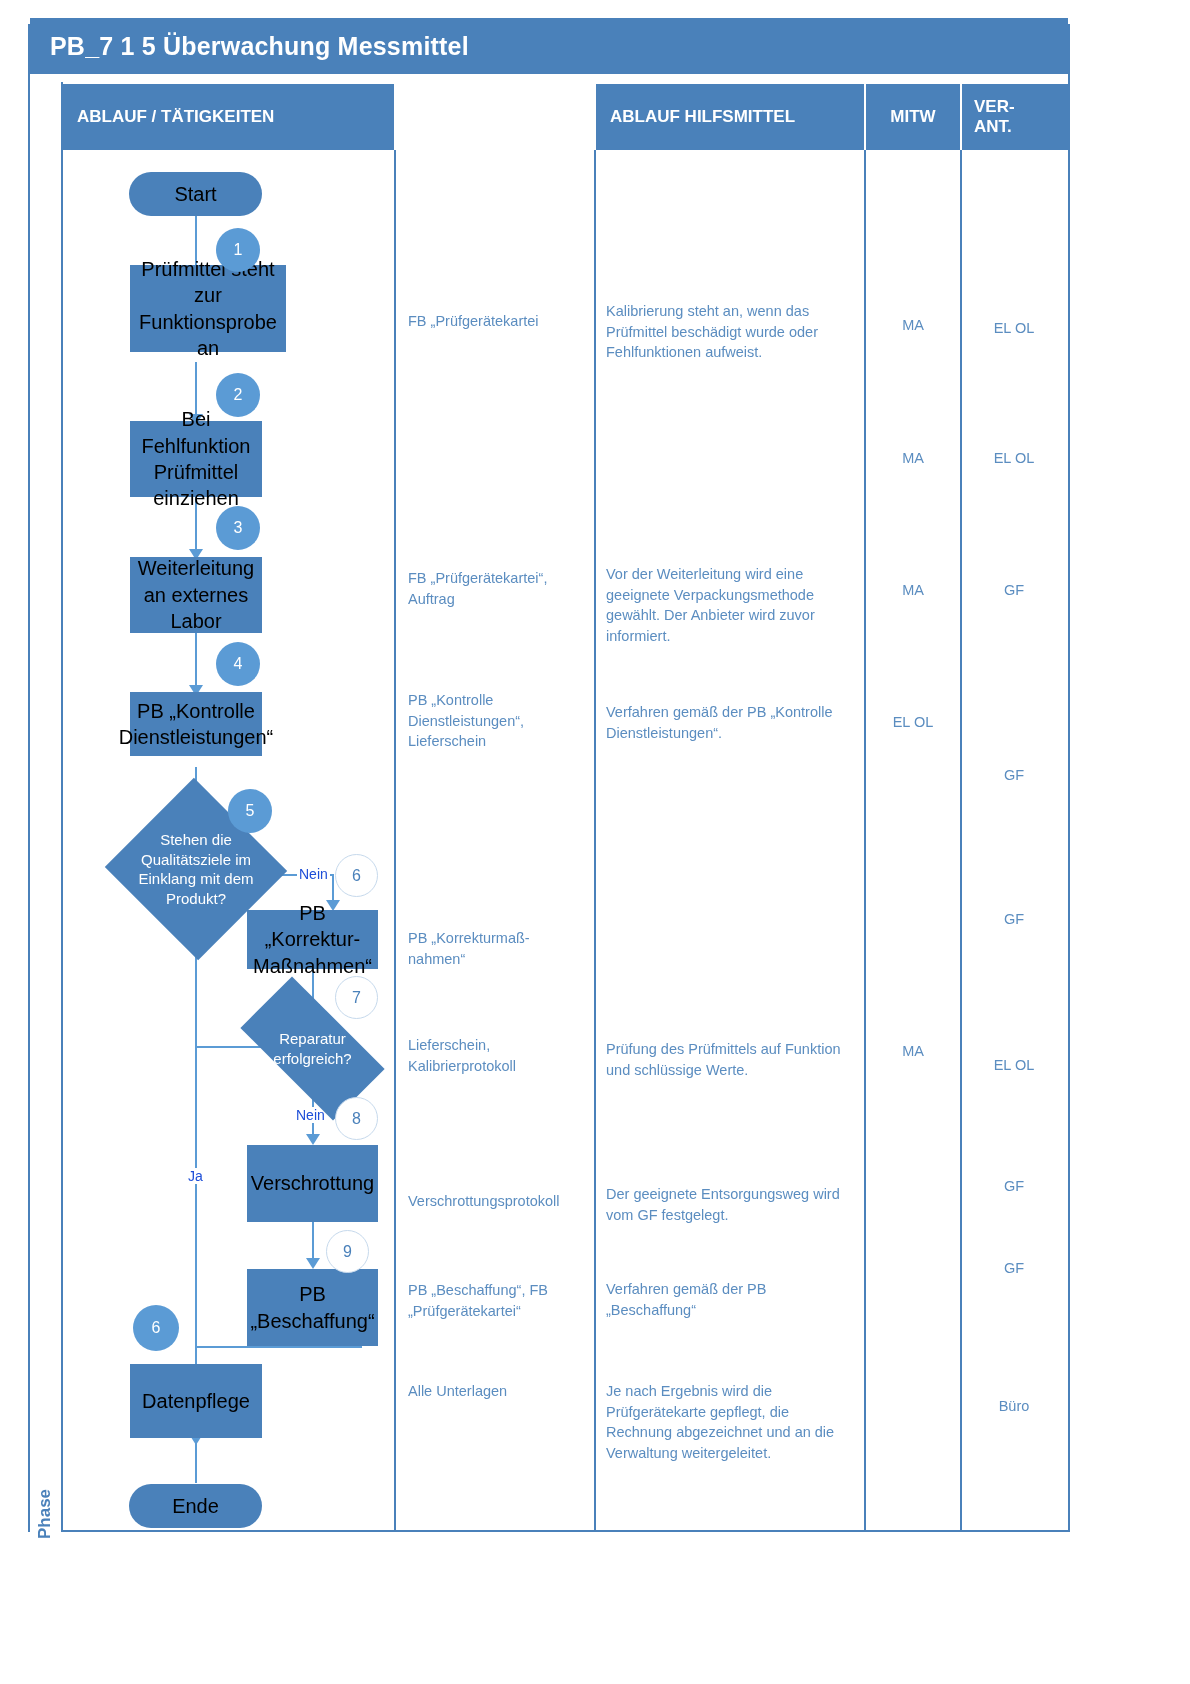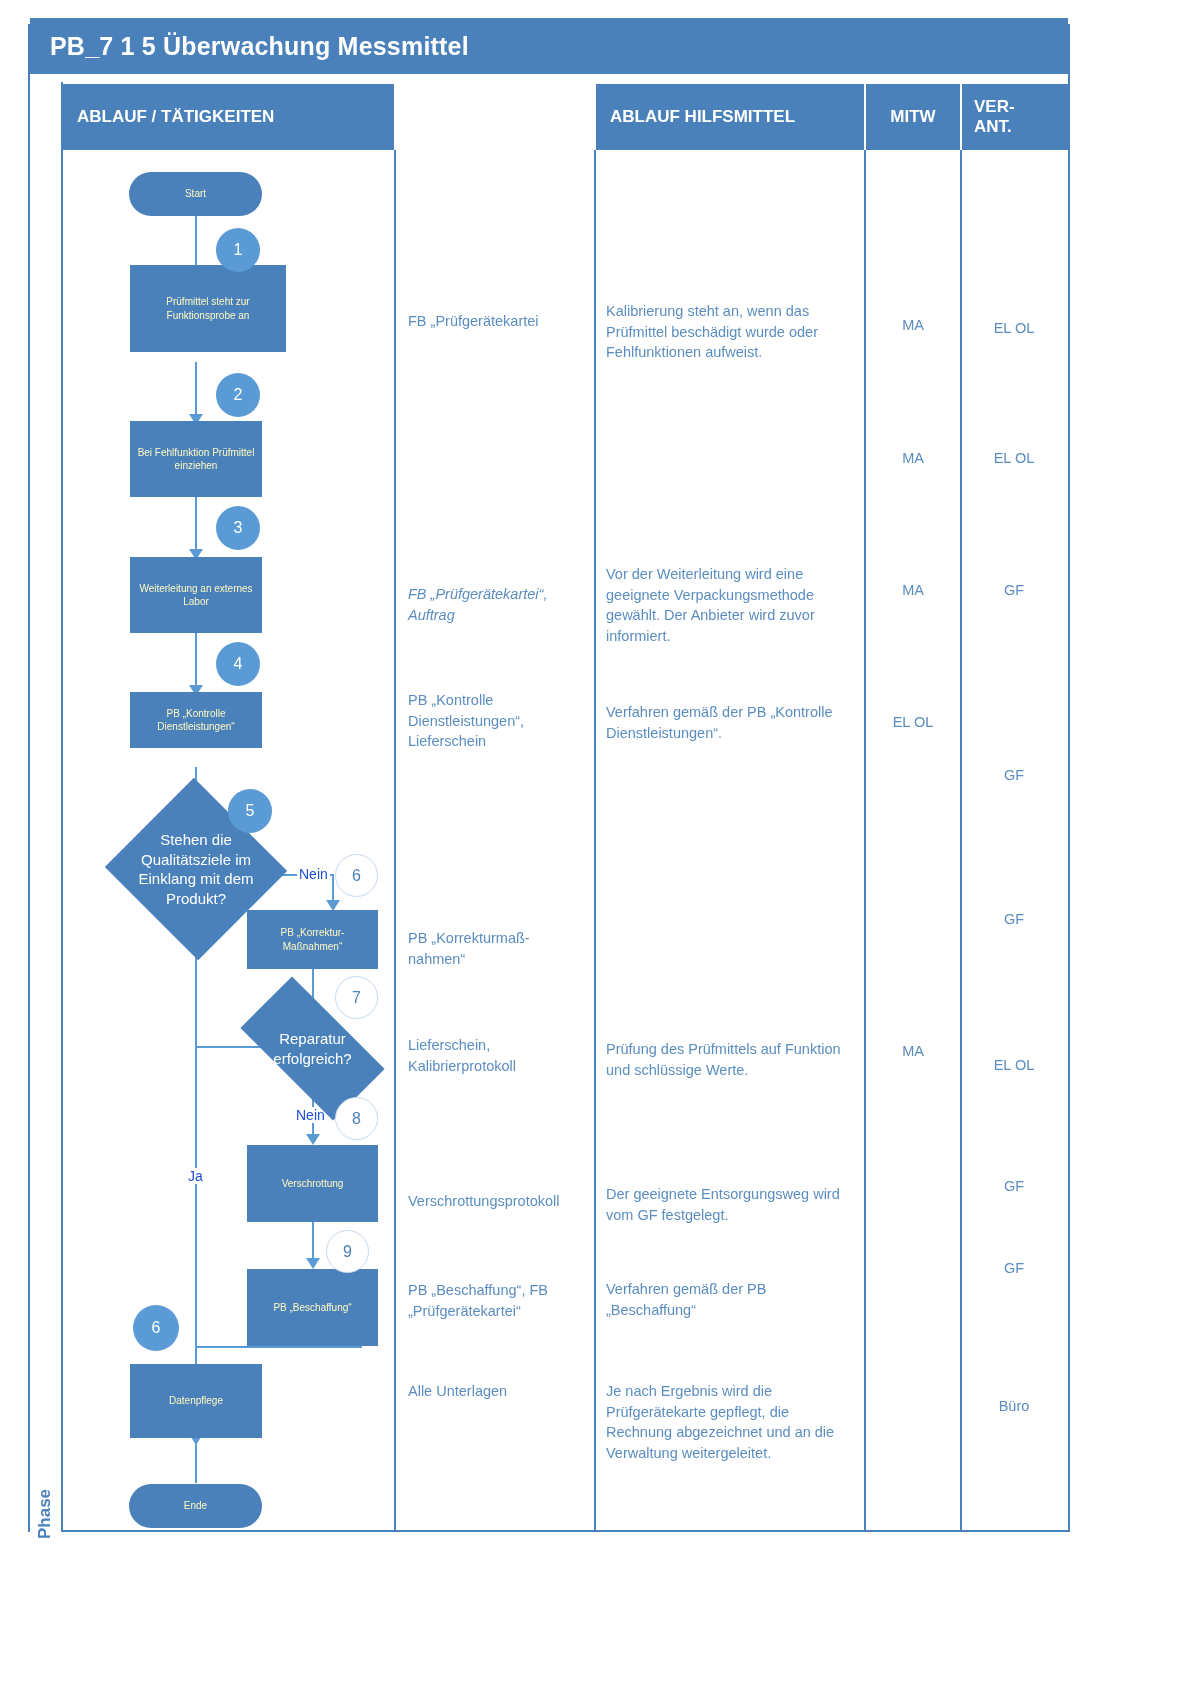--- a/index.html
+++ b/index.html
@@ -83,26 +83,26 @@
     width:2px;
     background:#4a81ba;
     top:150px;
     height:1382px;
   }
 
   
   .node{
     position:absolute;
     background:#4a81ba;
-    color:#fef9c3;
+    color:#000000;
     display:flex;
     align-items:center;
     justify-content:center;
     text-align:center;
-    font-size:10px;
+    font-size:20px;
     line-height:1.32;
     box-sizing:border-box;
     padding:18px 6px;
   }
   .terminator{border-radius:26px;}
 
   .diamond{
     position:absolute;
     color:#ffffff;
     font-size:15px;
@@ -236,21 +236,21 @@
   <div class="vline" style="left:195px; top:1437px; height:46px;"></div>
 
   <div class="node terminator" style="left:129px; top:172px; width:133px; height:44px;">Start</div>
 
   <div class="node" style="left:130px; top:265px; width:156px; height:87px;">Prüfmittel steht zur Funktionsprobe an</div>
 
   <div class="node" style="left:130px; top:421px; width:132px; height:76px;">Bei Fehlfunktion Prüfmittel einziehen</div>
 
   <div class="node" style="left:130px; top:557px; width:132px; height:76px;">Weiterleitung an externes Labor</div>
 
-  <div class="node" style="left:130px; top:692px; width:132px; height:56px;">PB „Kontrolle Dienstleistungen“</div>
+  <div class="node" style="left:130px; top:692px; width:132px; height:64px;">PB „Kontrolle Dienstleistungen“</div>
 
   <div class="diamond" style="left:130px; top:806px; width:132px; height:126px;">
     <div class="dshape"></div>
     <div class="dtext">Stehen die Qualitätsziele im Einklang mit dem Produkt?</div>
   </div>
 
   <div class="node" style="left:247px; top:910px; width:131px; height:59px;">PB „Korrektur-Maßnahmen“</div>
 
   <div class="diamond" style="left:247px; top:1012px; width:131px; height:73px;">
     <div class="dshape"></div>
@@ -270,21 +270,21 @@
   <div class="stepnum filled" style="left:216px; top:506px; width:44px; height:44px;">3</div>
   <div class="stepnum filled" style="left:216px; top:642px; width:44px; height:44px;">4</div>
   <div class="stepnum filled" style="left:228px; top:789px; width:44px; height:44px;">5</div>
   <div class="stepnum hollow" style="left:335px; top:854px; width:43px; height:43px;">6</div>
   <div class="stepnum hollow" style="left:335px; top:976px; width:43px; height:43px;">7</div>
   <div class="stepnum hollow" style="left:335px; top:1097px; width:43px; height:43px;">8</div>
   <div class="stepnum hollow" style="left:326px; top:1230px; width:43px; height:43px;">9</div>
   <div class="stepnum filled" style="left:133px; top:1305px; width:46px; height:46px;">6</div>
 
   <div class="celltext" style="left:408px; top:311px; width:176px;">FB „Prüfgerätekartei</div>
-  <div class="celltext" style="left:408px; top:584px; width:176px;font-style:italic;">FB „Prüfgerätekartei“, Auftrag</div>
+  <div class="celltext" style="left:408px; top:568px; width:176px;">FB „Prüfgerätekartei“, Auftrag</div>
   <div class="celltext" style="left:408px; top:690px; width:176px;">PB „Kontrolle Dienstleistungen“, Lieferschein</div>
   <div class="celltext" style="left:408px; top:928px; width:176px;">PB „Korrekturmaß-nahmen“</div>
   <div class="celltext" style="left:408px; top:1035px; width:176px;">Lieferschein, Kalibrierprotokoll</div>
   <div class="celltext" style="left:408px; top:1191px; width:180px;">Verschrottungsprotokoll</div>
   <div class="celltext" style="left:408px; top:1280px; width:176px;">PB „Beschaffung“, FB „Prüfgerätekartei“</div>
   <div class="celltext" style="left:408px; top:1381px; width:176px;">Alle Unterlagen</div>
 
   <div class="celltext" style="left:606px; top:301px; width:248px;">Kalibrierung steht an, wenn das Prüfmittel beschädigt wurde oder Fehlfunktionen aufweist.</div>
   <div class="celltext" style="left:606px; top:564px; width:248px;">Vor der Weiterleitung wird eine geeignete Verpackungsmethode gewählt. Der Anbieter wird zuvor informiert.</div>
   <div class="celltext" style="left:606px; top:702px; width:248px;">Verfahren gemäß der PB „Kontrolle Dienstleistungen“.</div>

